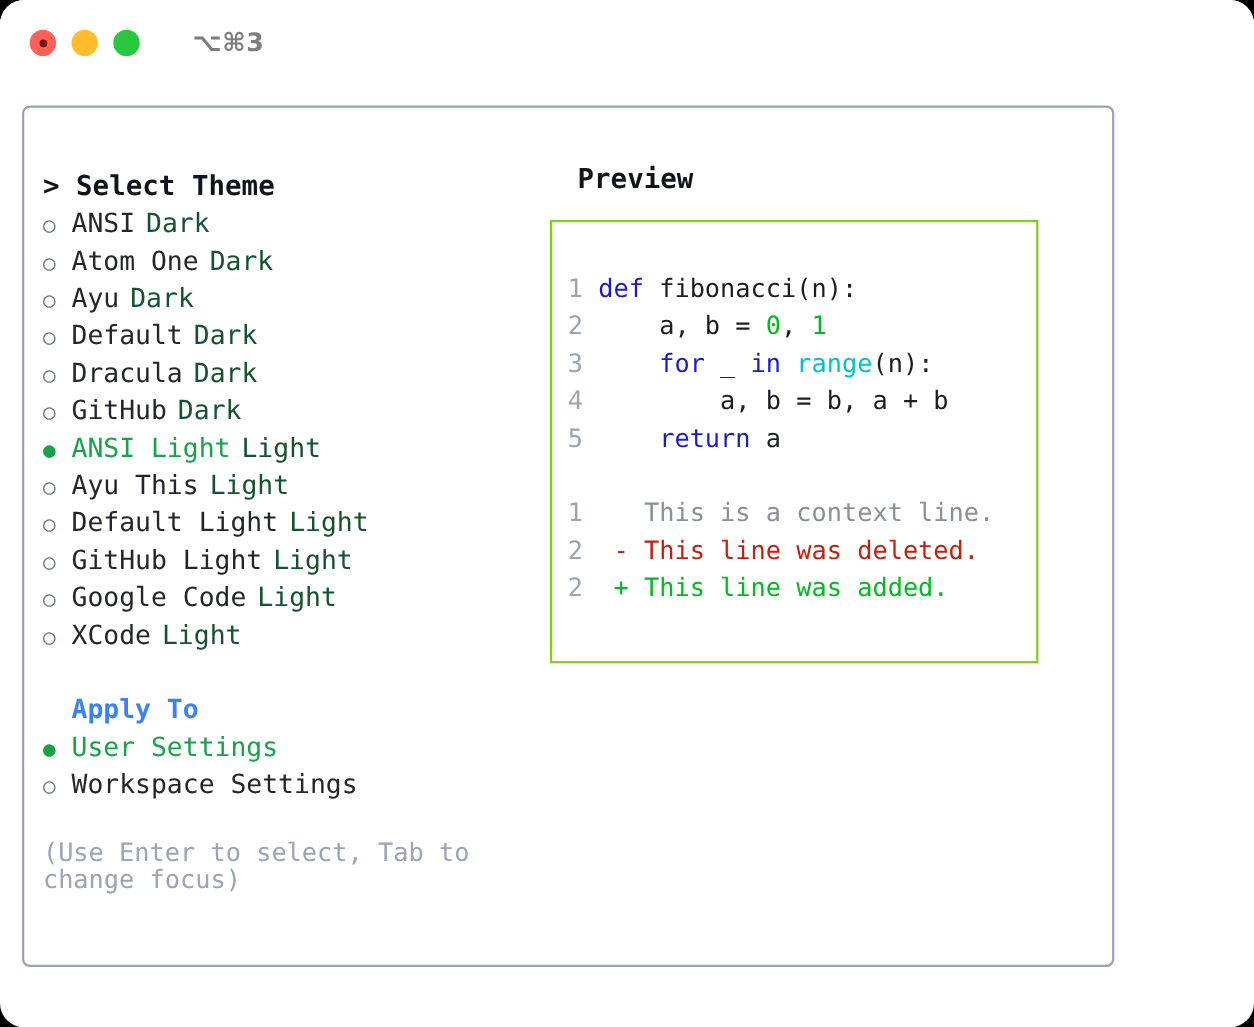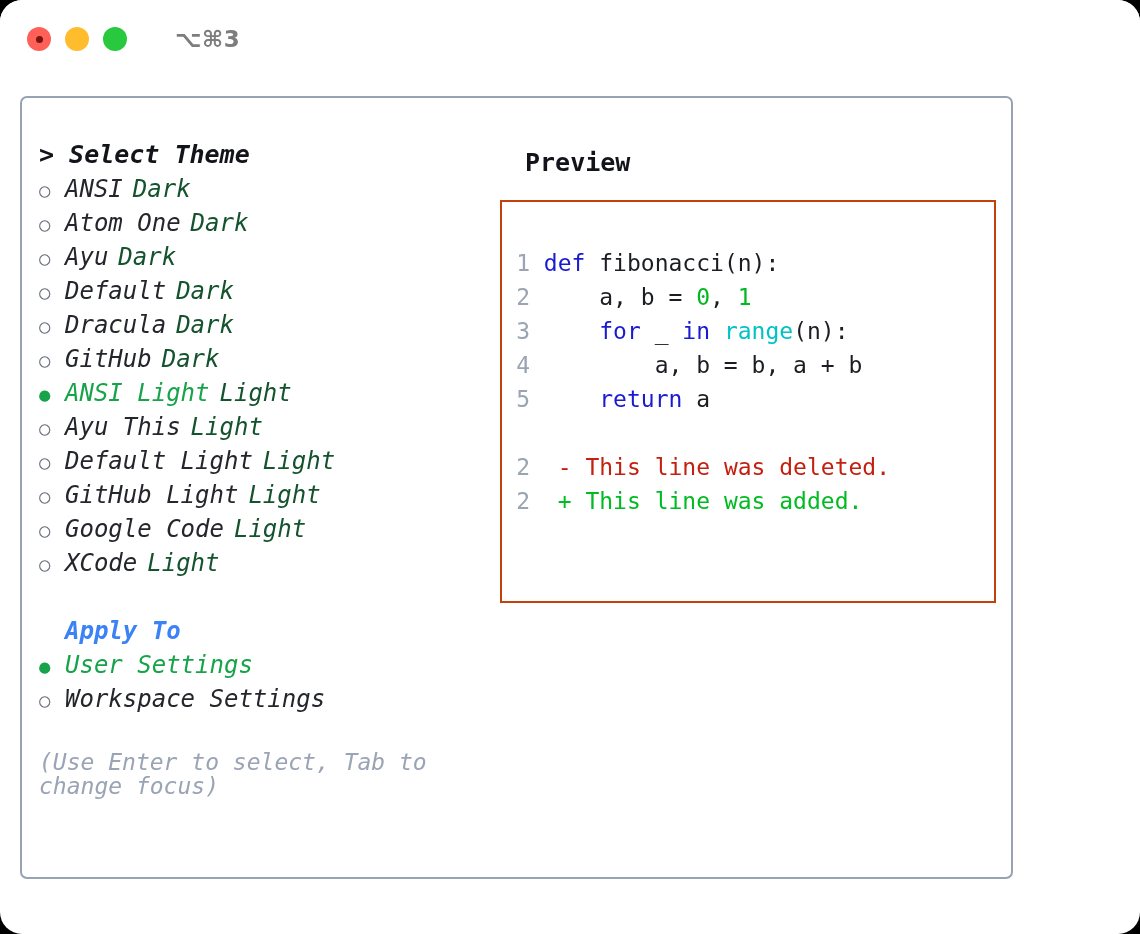--- a/index.html
+++ b/index.html
@@ -76,23 +76,22 @@
     width: 993px;
     height: 783px;
     border: 2px solid #97a2b3;
     border-radius: 7px;
     background: #ffffff;
     box-sizing: border-box;
   }
   #left-pane {
     position: absolute;
     left: 17px;
-    top: 40px;
+    top: 54px;
     width: 455px;
-    font-style: italic;
   }
   #right-pane {
     position: absolute;
     left: 478px;
     top: 48px;
     width: 500px;
   }
 
   
   .section-title {
@@ -156,23 +155,23 @@
   #preview-title {
     font-size: 25px;
     font-weight: bold;
     color: #12141a;
     line-height: 34px;
     white-space: pre;
     margin-left: 25px;
   }
   #preview-box {
     margin-top: 20px;
-    width: 496px;
+    width: 444px;
     height: 403px;
-    border: 2px solid #c2410c;
+    border: 2px solid #84cc16;
     box-sizing: border-box;
     background: #ffffff;
     padding: 44px 11px 0 14px;
   }
   .code-line {
     font-size: 23px;
     line-height: 34px;
     white-space: pre;
     color: #1b1d22;
   }
@@ -244,20 +243,21 @@
       <div id="preview-box">
         <div id="code-block">
             <div class="code-line"><span class="ln">1</span> <span class="kw">def</span><span class="plain"> fibonacci(n):</span></div>
             <div class="code-line"><span class="ln">2</span> <span class="plain">    a, b = </span><span class="num">0</span><span class="plain">, </span><span class="num">1</span></div>
             <div class="code-line"><span class="ln">3</span> <span class="plain">    </span><span class="kw">for</span><span class="plain"> _ </span><span class="kw">in</span><span class="plain"> </span><span class="fn">range</span><span class="plain">(n):</span></div>
             <div class="code-line"><span class="ln">4</span> <span class="plain">        a, b = b, a + b</span></div>
             <div class="code-line"><span class="ln">5</span> <span class="plain">    </span><span class="kw">return</span><span class="plain"> a</span></div>
           </div>
         <div class="diff-gap"></div>
         <div id="diff-block">
+            <div class="code-line"><span class="ln">1</span>  <span class="ctx">  </span><span class="ctx">This is a context line.</span></div>
             <div class="code-line"><span class="ln">2</span>  <span class="del">- </span><span class="del">This line was deleted.</span></div>
             <div class="code-line"><span class="ln">2</span>  <span class="add">+ </span><span class="add">This line was added.</span></div>
           </div>
       </div>
     </div>
 
   </div>
 </div>
 
 </body></html>

